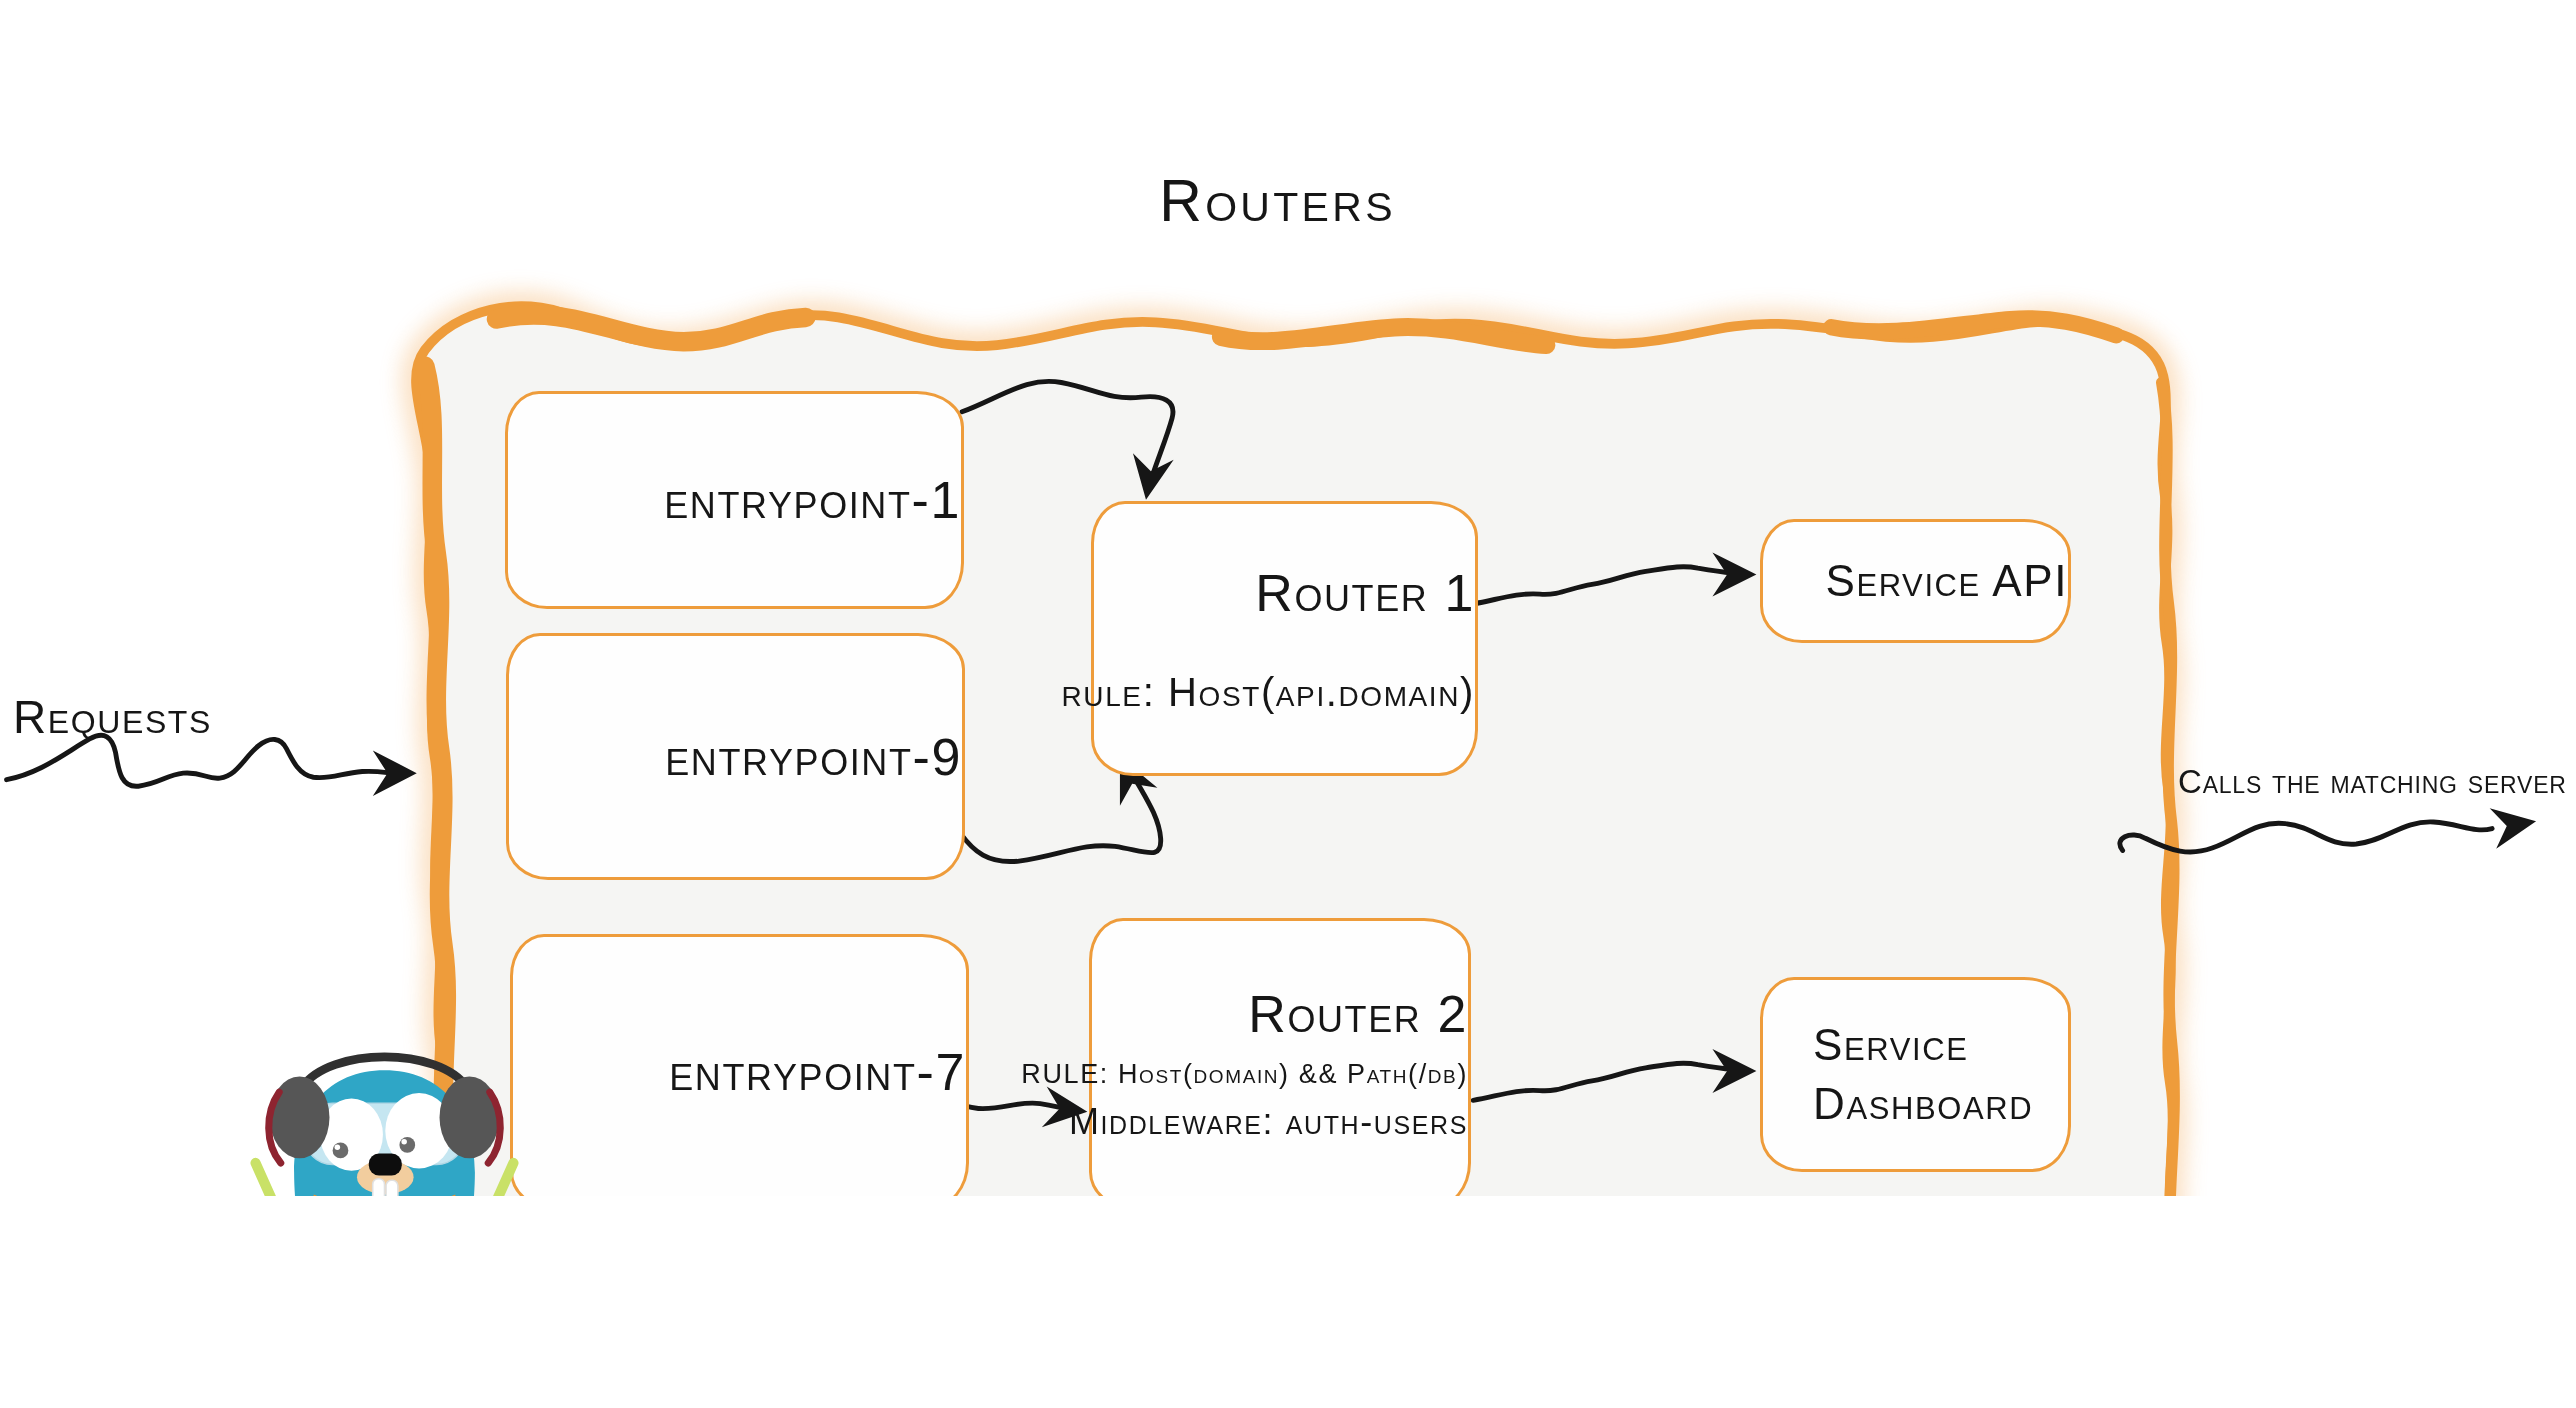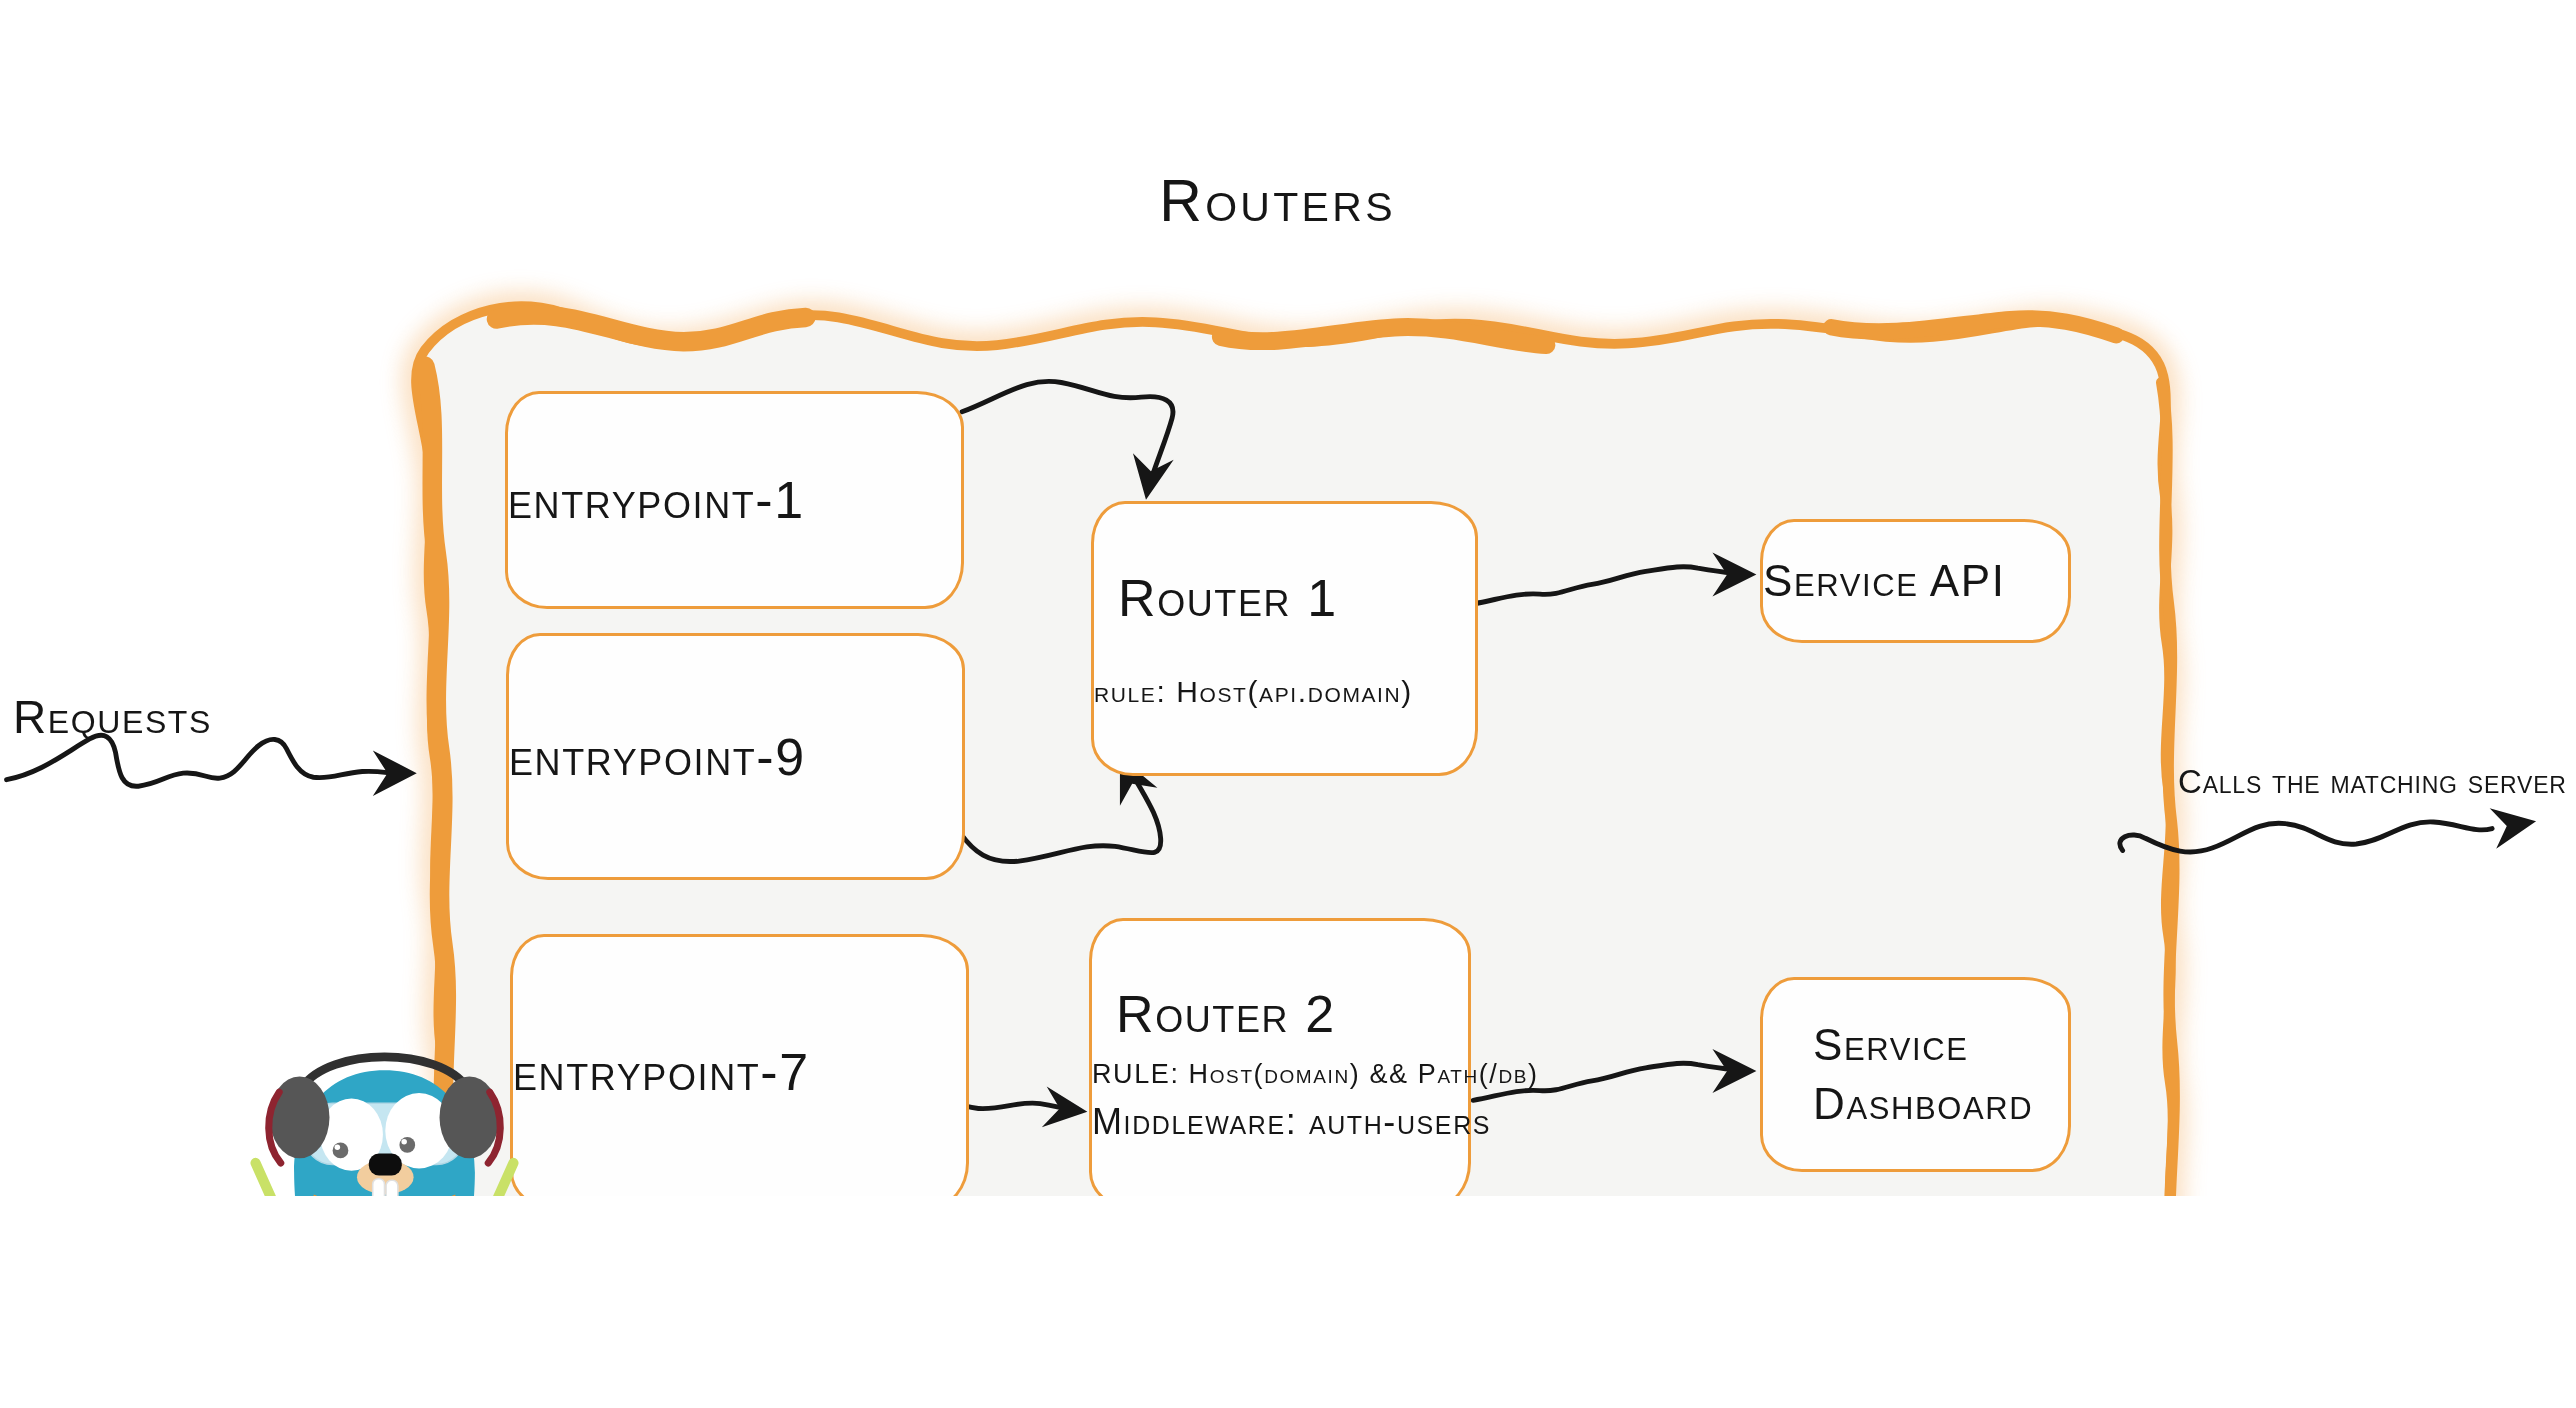--- a/index.html
+++ b/index.html
@@ -2,26 +2,26 @@
 <html style="font-size:13px"><head>
 <meta charset="utf-8">
 <style>
   html,body{margin:0;padding:0;background:#ffffff;}
   .stage{position:relative;width:2576px;height:1196px;overflow:hidden;
          font-family:"Liberation Sans","DejaVu Sans",sans-serif;color:#161616;}
   svg.bg{position:absolute;left:0;top:0;z-index:1;}
   .label{position:absolute;z-index:3;font-variant:small-caps;letter-spacing:1.6px;}
   .box{position:absolute;z-index:3;background:#fefefe;border:3.3px solid #EE9C3B;
        border-radius:34px 47px 39px 42px / 42px 36px 46px 37px;
-       display:flex;flex-direction:column;align-items:flex-start;justify-content:center;
+       display:flex;flex-direction:column;align-items:flex-end;justify-content:center;
        font-variant:small-caps;letter-spacing:1.6px;text-align:center;}
   .ep-label{font-size:52px;}
   .title{font-size:59px;letter-spacing:3.3px;text-align:center;}
   .r-title{font-size:52px;margin-left:24px;}
-  .r1-rule{font-size:30px;margin-top:47px;white-space:nowrap;}
+  .r1-rule{font-size:40px;margin-top:47px;white-space:nowrap;}
   .r2-rule{font-size:27px;margin-top:14.7px;white-space:nowrap;}
   .r2-mw{font-size:36px;margin-top:11.4px;white-space:nowrap;}
   .svc{font-size:44px;}
   .svc-lines{display:flex;flex-direction:column;align-items:flex-start;gap:8.1px;
              width:100%;padding-left:50px;box-sizing:border-box;}
   .req{font-size:46px;}
   .calls{font-size:33px;white-space:nowrap;letter-spacing:0.8px;}
   .logo-svg{position:absolute;left:243px;top:1035px;z-index:4;}
   .wordmark{position:absolute;left:259px;top:1307px;z-index:5;font-size:93px;
             font-weight:bold;letter-spacing:0.8px;color:#3C3C3C;}

